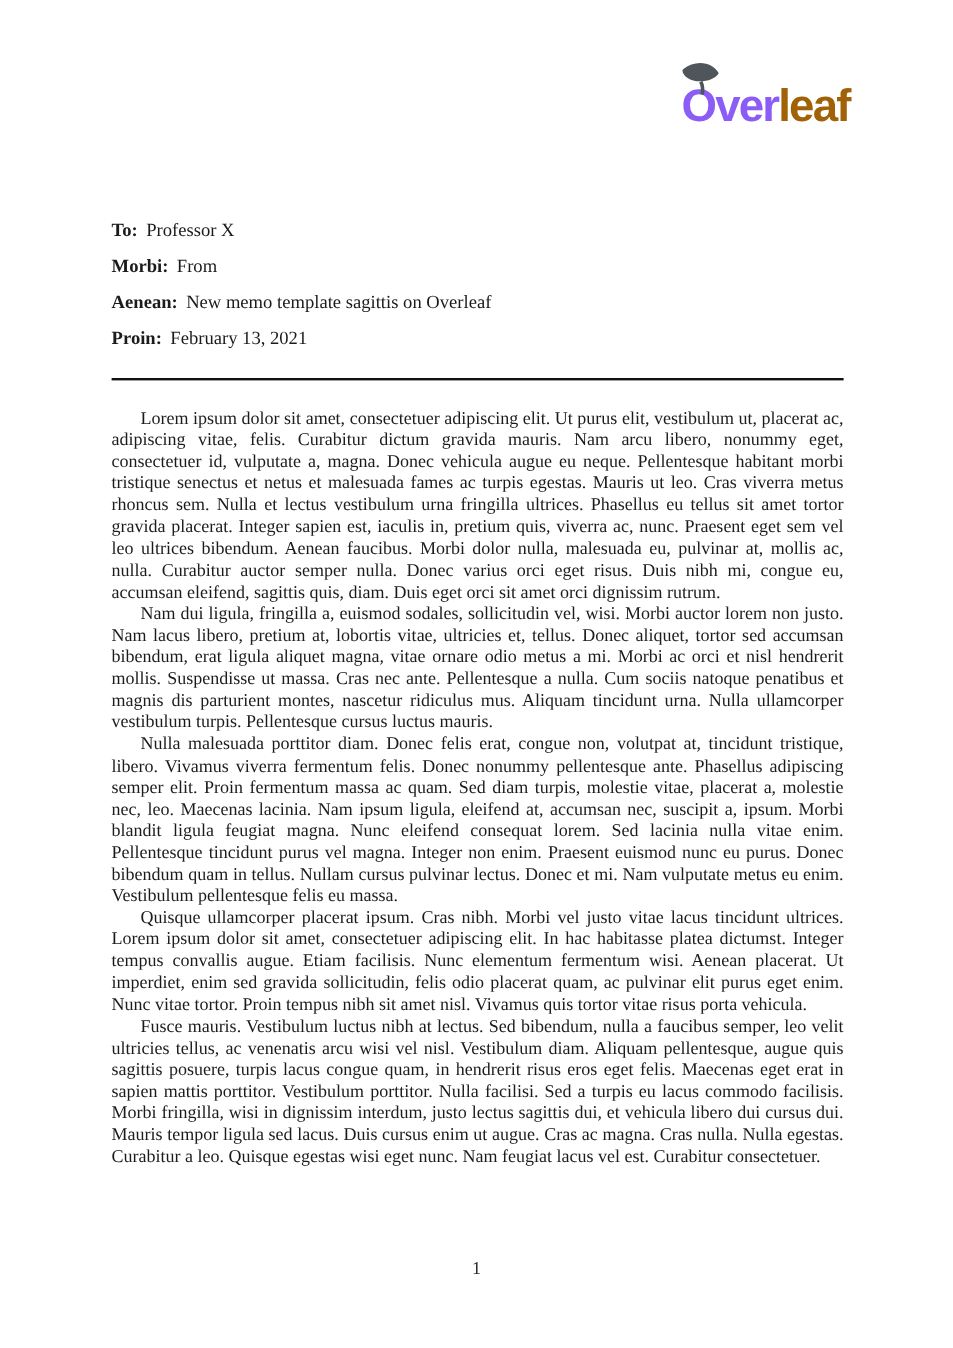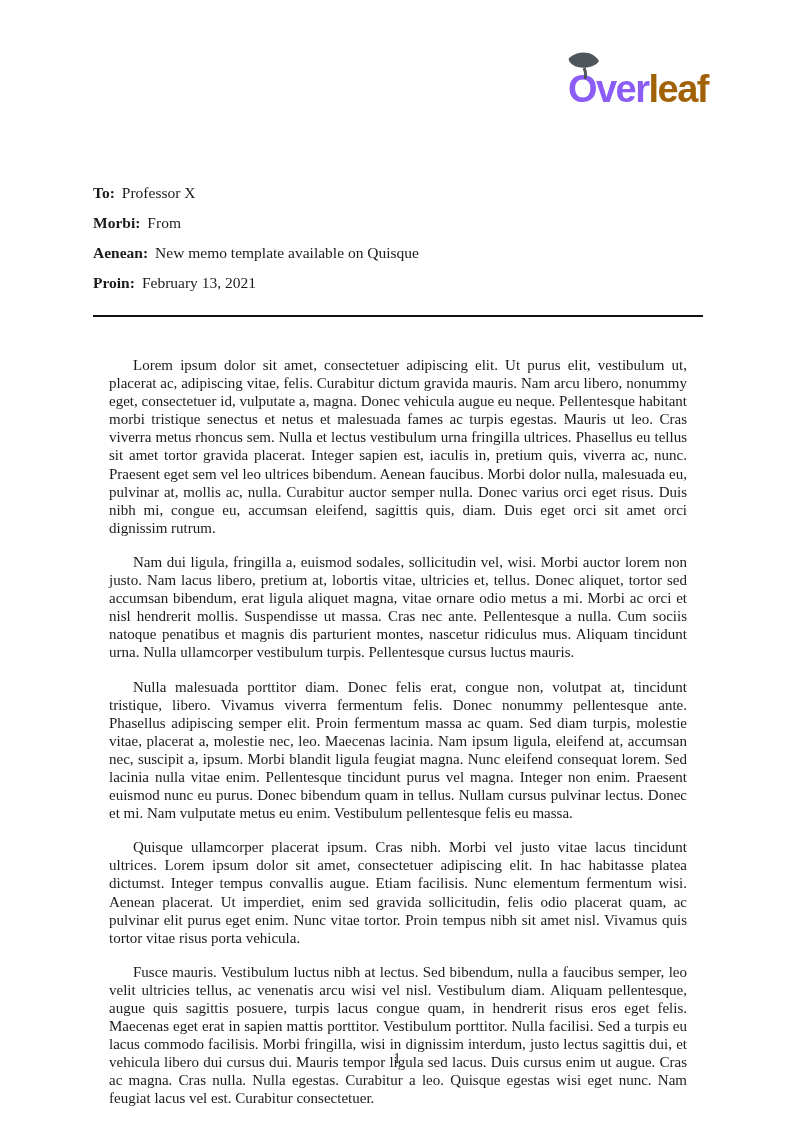--- a/index.html
+++ b/index.html
@@ -75,21 +75,21 @@
   .body-text {
     position: absolute;
     left: 93px;
     top: 340px;
     width: 610px;
     font-size: 15px;
     line-height: 18.1px;
     text-align: justify;
   }
   .body-text p {
-    margin: 16px;
+    margin: 0;
     text-indent: 24px;
   }
 
   
   .footer {
     position: absolute;
     left: 0;
     top: 1050px;
     width: 794px;
     text-align: center;
@@ -112,21 +112,21 @@
   </div>
 
   <div class="memo-header">
     <div class="memo-field">
       <span class="label">To:</span><span>Professor X</span>
     </div>
     <div class="memo-field">
       <span class="label">Morbi:</span><span>From</span>
     </div>
     <div class="memo-field">
-      <span class="label">Aenean:</span><span>New memo template available on Quisque</span>
+      <span class="label">Aenean:</span><span>New memo template sagittis on Overleaf</span>
     </div>
     <div class="memo-field">
       <span class="label">Proin:</span><span>February 13, 2021</span>
     </div>
   </div>
 
   <div class="rule"></div>
 
   <div class="body-text">
     <p>Lorem ipsum dolor sit amet, consectetuer adipiscing elit. Ut purus elit, vestibulum ut, placerat ac, adipiscing vitae, felis. Curabitur dictum gravida mauris. Nam arcu libero, nonummy eget, consectetuer id, vulputate a, magna. Donec vehicula augue eu neque. Pellentesque habitant morbi tristique senectus et netus et malesuada fames ac turpis egestas. Mauris ut leo. Cras viverra metus rhoncus sem. Nulla et lectus vestibulum urna fringilla ultrices. Phasellus eu tellus sit amet tortor gravida placerat. Integer sapien est, iaculis in, pretium quis, viverra ac, nunc. Praesent eget sem vel leo ultrices bibendum. Aenean faucibus. Morbi dolor nulla, malesuada eu, pulvinar at, mollis ac, nulla. Curabitur auctor semper nulla. Donec varius orci eget risus. Duis nibh mi, congue eu, accumsan eleifend, sagittis quis, diam. Duis eget orci sit amet orci dignissim rutrum.</p>

